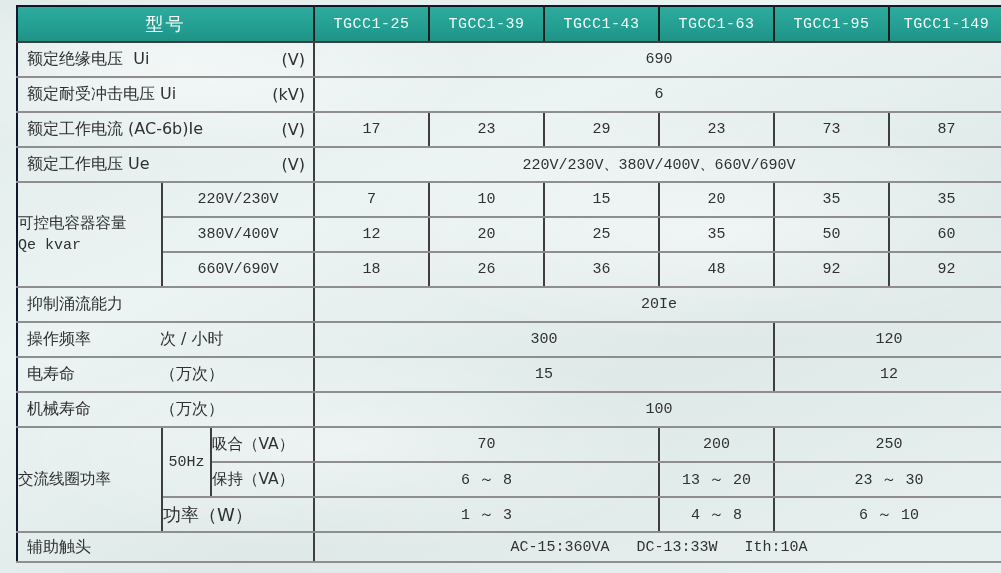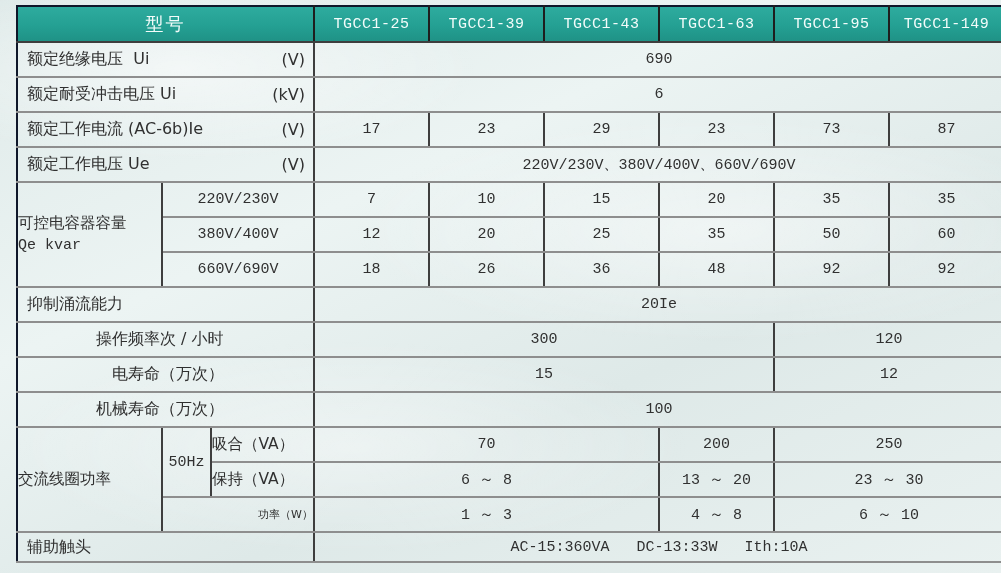--- a/index.html
+++ b/index.html
@@ -44,31 +44,31 @@
   tr.row  { height: 35px; }
   tr.last { height: 30px; padding-left: 18px; }
 
   .lbl { text-align: left; }
   .lbl .flex {
     display: flex; align-items: center;
     padding: 0 8px 0 9px; width: 100%;
   }
   .lbl .flex.spread { justify-content: space-between; }
   .lbl .flex .name-fixed { flex: none; width: 133px; }
-  .unit, .name, .name-fixed { white-space: pre; text-align: right; }
+  .unit, .name, .name-fixed { white-space: pre; }
 
   .grp {
     text-align: left; 
     font-size: 15.5px; line-height: 1.45;
   }
   .grp .latin { font-family: "Liberation Mono", "DejaVu Sans Mono", monospace; font-size: 15px; }
   .sub  { text-align: center; font-family: "Liberation Mono", "DejaVu Sans Mono", monospace; font-size: 15px; }
   .freq { text-align: center; font-family: "Liberation Mono", "DejaVu Sans Mono", monospace; font-size: 15px; }
   .sub2 { text-align: left; padding-left: 0; font-size: 15.5px; }
-  .sub2c { text-align: right; font-size: 11px; }
+  .sub2c { text-align: left; font-size: 18px; }
 
   .val {
     text-align: center;
     font-family: "Liberation Mono", "DejaVu Sans Mono", monospace;
     font-size: 15px;
     white-space: pre;
   }
 </style>
 </head>
 <body>

